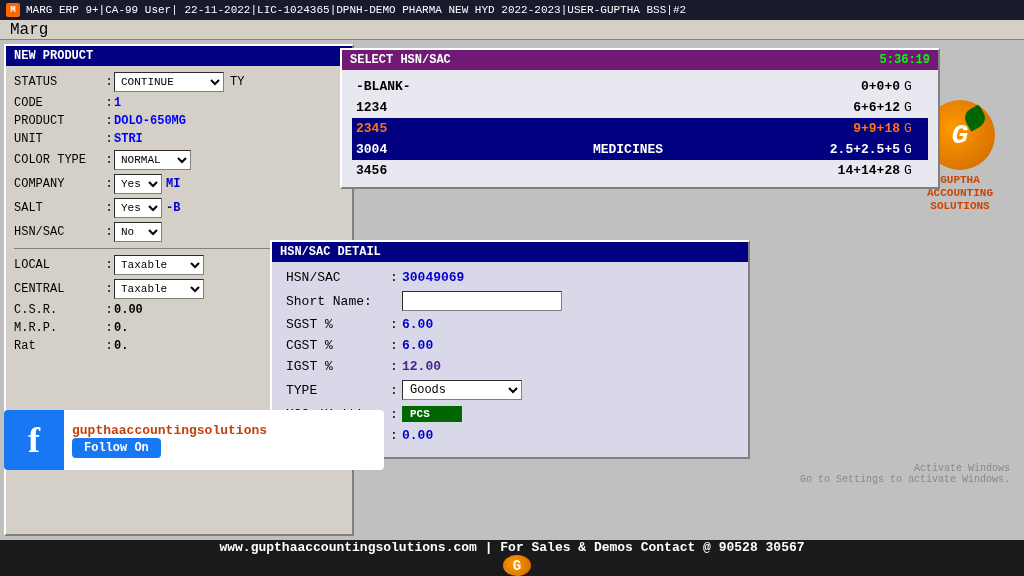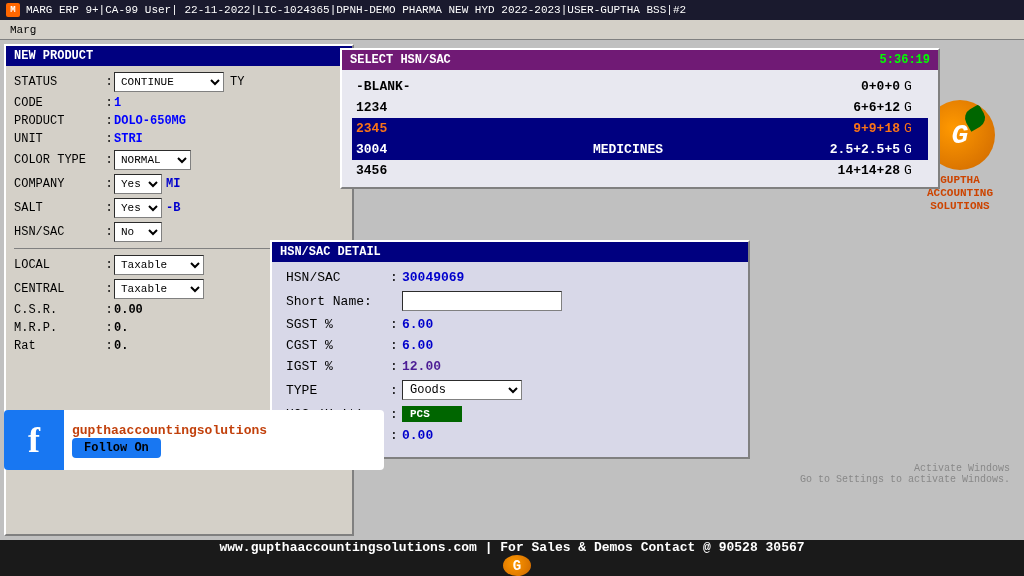--- a/index.html
+++ b/index.html
@@ -35,21 +35,21 @@
       font-size: 9px;
       font-weight: bold;
       color: #fff;
     }
 
     
     .menu-bar {
       background: #d4d0c8;
       border-bottom: 1px solid #808080;
       padding: 2px 4px;
-      font-size: 11px;
+      font-size: 16px;
       height: 20px;
       display: flex;
       align-items: center;
     }
     .menu-bar span {
       padding: 0 6px;
       cursor: pointer;
     }
 
     
@@ -331,21 +331,21 @@
       padding: 4px 8px;
       flex: 1;
     }
     .fb-username {
       font-size: 13px;
       font-weight: bold;
       color: #c2410c;
     }
     .fb-follow-btn {
       background: #1877f2;
-      color: #000000;
+      color: #ffffff;
       font-size: 12px;
       font-weight: bold;
       padding: 3px 12px;
       border-radius: 4px;
       display: inline-block;
       cursor: pointer;
     }
 
     
     .activate-windows {

